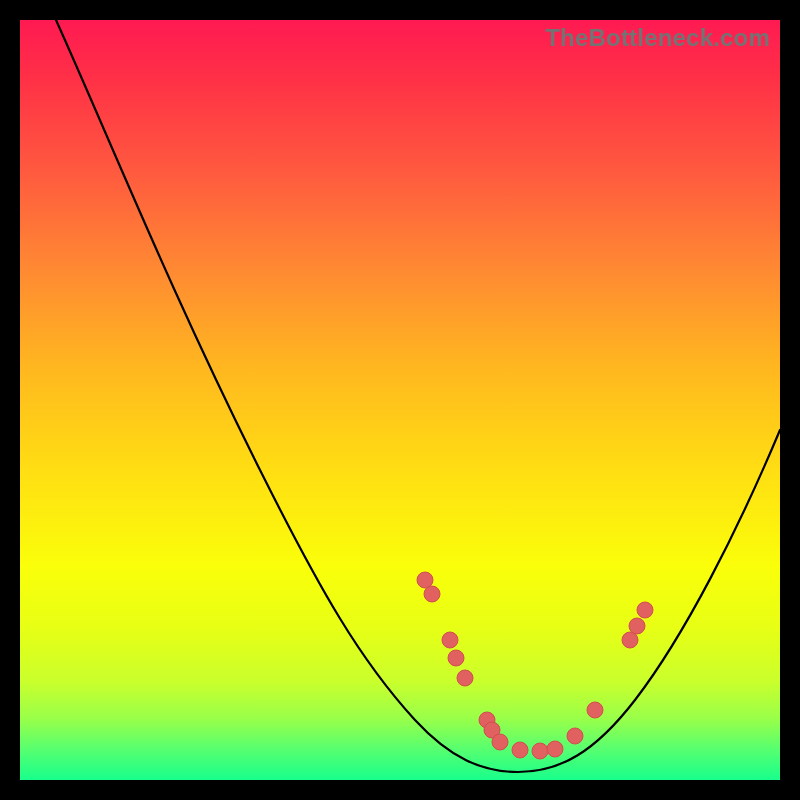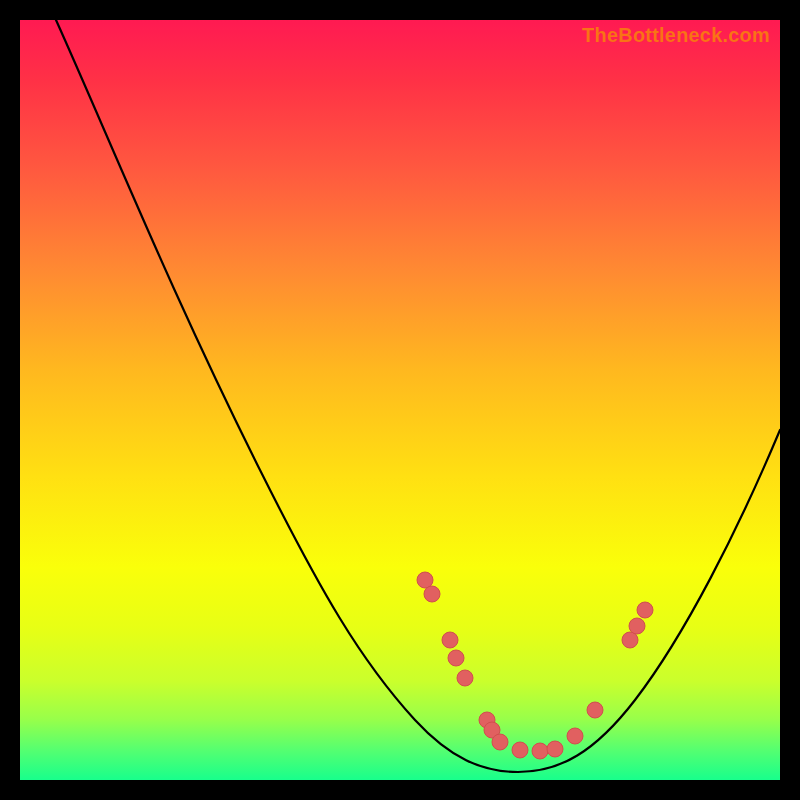--- a/index.html
+++ b/index.html
@@ -38,22 +38,22 @@
       #caff2c 87%,
       #98ff4a 92%,
       #56ff70 96%,
       #18ff8c 100%
     );
   }
   .watermark {
     position: absolute;
     top: 4px;
     right: 10px;
-    color: #f97316;
-    font-size: 20px;
+    color: #737373;
+    font-size: 24px;
     font-weight: 600;
     letter-spacing: 0.2px;
     user-select: none;
   }
   svg.plot {
     position: absolute;
     left: 0;
     top: 0;
     width: 760px;
     height: 760px;

